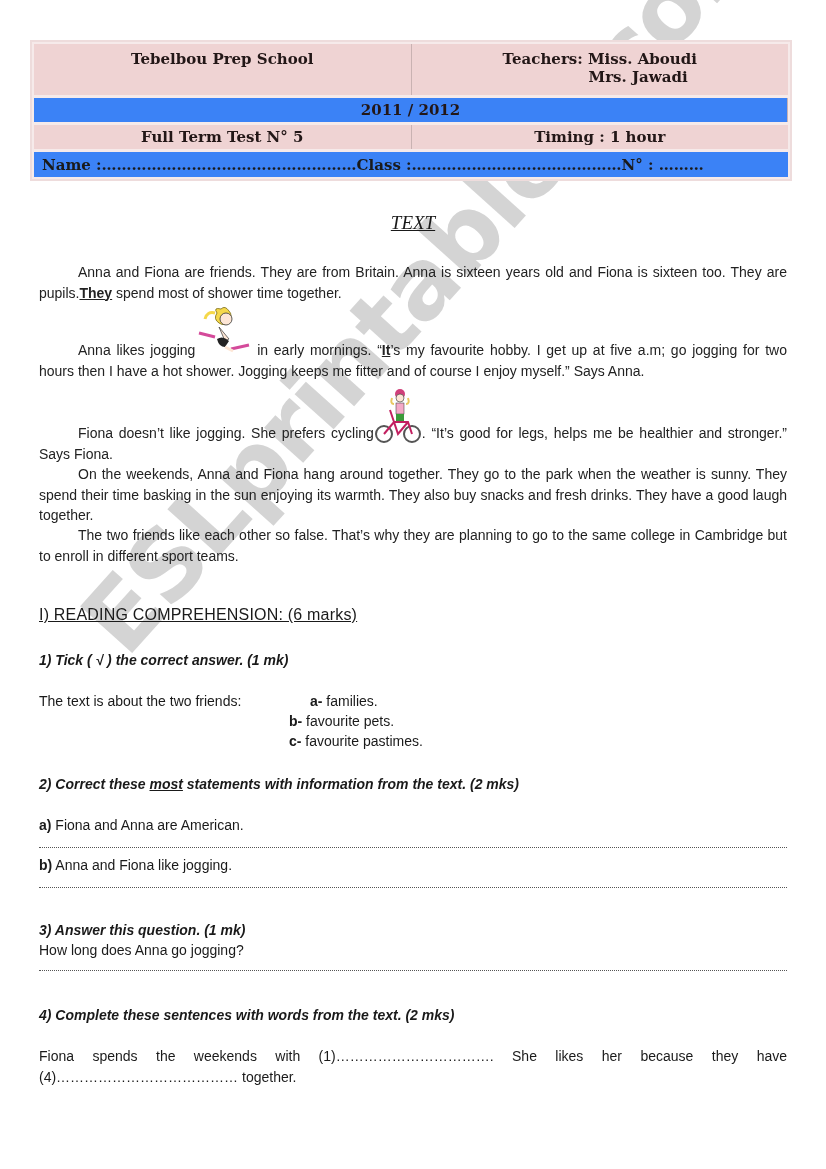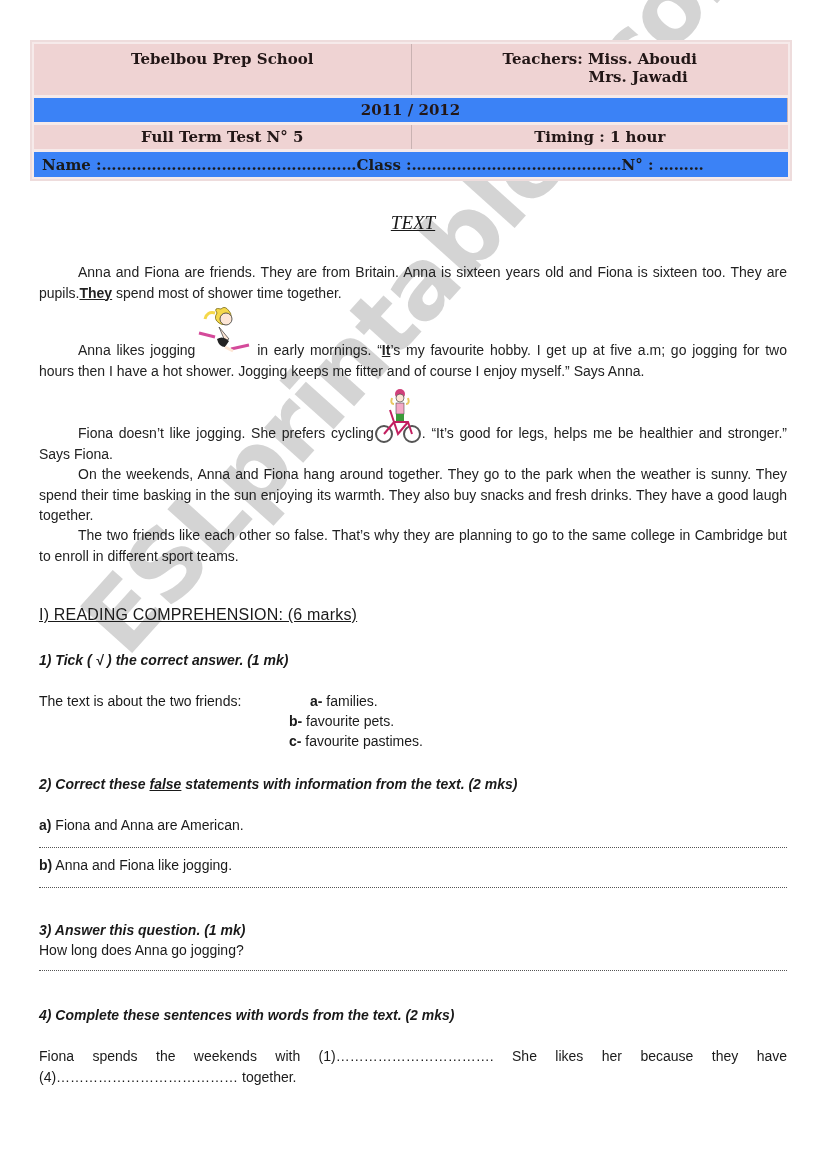--- a/index.html
+++ b/index.html
@@ -151,21 +151,21 @@
   <b>a-</b><span> families.</span>
 </div>
 <div class="option" style="left:289px; top:713px;">
   <b>b-</b><span> favourite pets.</span>
 </div>
 <div class="option" style="left:289px; top:733px;">
   <b>c-</b><span> favourite pastimes.</span>
 </div>
 
 <div class="q-title" style="top:776px;">
-  <span>2) Correct these </span><span style="text-decoration:underline">false</span><span> statements with information from the text. (2 mks)</span>
+  <span>2) Correct these </span><span style="text-decoration:underline">most</span><span> statements with information from the text. (2 mks)</span>
 </div>
 <div class="q-text" style="top:817px;">
   <b>a)</b><span> Fiona and Anna are American.</span>
 </div>
 <div class="dotline" style="top:846px;"></div>
 <div class="q-text" style="top:857px;">
   <b>b)</b><span> Anna and Fiona like jogging.</span>
 </div>
 <div class="dotline" style="top:886px;"></div>
 

